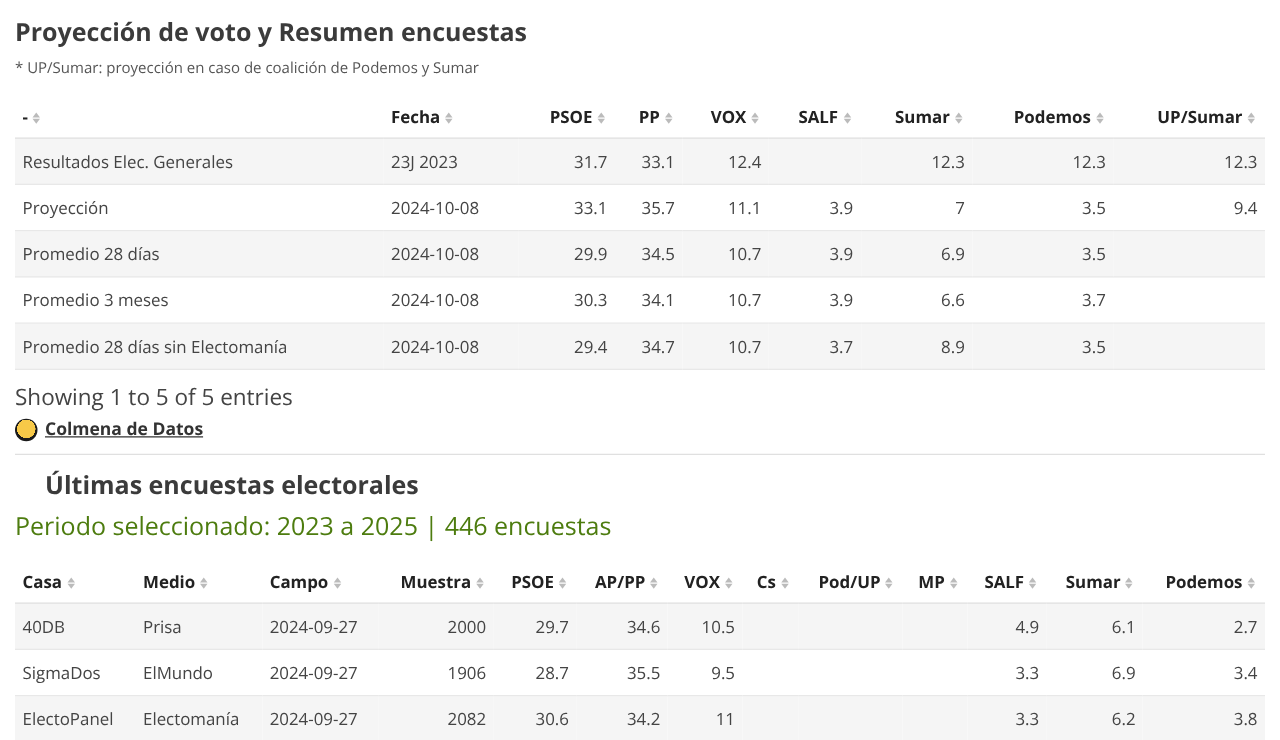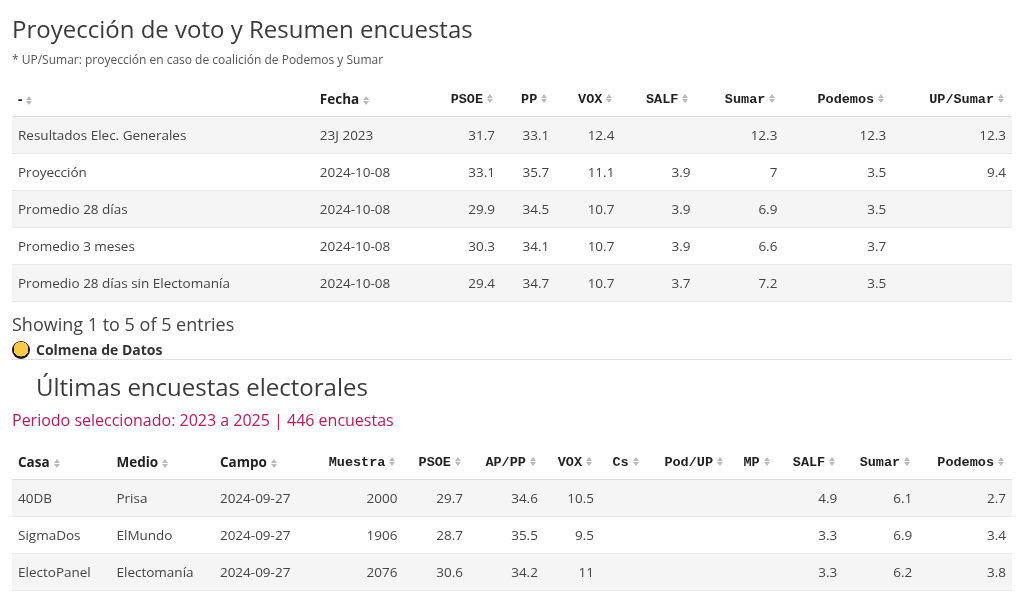--- a/index.html
+++ b/index.html
@@ -5,50 +5,50 @@
   * { box-sizing: border-box; }
   body {
     margin: 0;
     font-family: "Open Sans", "Segoe UI", Arial, sans-serif;
     color: #333;
     background: #fff;
     padding: 8px 12px;
     font-size: 13px;
   }
   h2 {
-    font-weight: 400;
+    font-weight: 700;
     color: #3b3b3b;
     margin: 4px 0 6px 0;
-    font-size: 24px;
+    font-size: 20px;
   }
   .note {
     font-size: 12px;
     color: #555;
     margin-bottom: 14px;
   }
   .period {
-    font-size: 16px;
-    color: #be185d;
+    font-size: 20px;
+    color: #4d7c0f;
     margin: 6px 0 14px 0;
   }
   table {
     width: 100%;
     border-collapse: collapse;
     font-size: 13.5px;
   }
   thead th {
     text-align: left;
     font-weight: 700;
     color: #222;
     padding: 8px 6px;
     border-bottom: 1px solid #ddd;
     white-space: nowrap;
     position: relative;
   }
-  thead th.num { text-align: right; font-family: Liberation Mono, monospace; }
+  thead th.num { text-align: right; }
   tbody td {
     padding: 9px 6px;
     border-bottom: 1px solid #e8e8e8;
     color: #444;
   }
   tbody td.num { text-align: right; }
   tbody tr:nth-child(odd) { background: #f5f5f5; }
   tbody tr:nth-child(even) { background: #ffffff; }
   .sort-icon {
     display: inline-block;
@@ -79,21 +79,23 @@
     margin: 10px 0 4px 0;
   }
   .attrib {
     display: flex;
     align-items: center;
     gap: 6px;
     font-size: 14px;
     font-weight: 700;
     color: #333;
     margin-bottom: 10px;
+    padding-bottom: 10px;
     border-bottom: 1px solid #e0e0e0;
+    text-decoration: underline;
   }
   .bee-badge {
     width: 18px; height: 18px;
     border-radius: 50%;
     background: radial-gradient(circle at 50% 45%, #f7c948 55%, #1a1a1a 56%);
     flex: 0 0 auto;
   }
   .section2-top { margin-top: 8px; margin-left: 24px; }
 </style>
 </head>
@@ -161,21 +163,21 @@
         <td class="num">3.7</td>
         <td class="num"></td>
       </tr>
       <tr>
         <td>Promedio 28 días sin Electomanía</td>
         <td>2024-10-08</td>
         <td class="num">29.4</td>
         <td class="num">34.7</td>
         <td class="num">10.7</td>
         <td class="num">3.7</td>
-        <td class="num">7.2</td>
+        <td class="num">8.9</td>
         <td class="num">3.5</td>
         <td class="num"></td>
       </tr>
     </tbody>
 </table>
 
 <div class="showing">Showing 1 to 5 of 5 entries</div>
 <div class="attrib">
   <span class="bee-badge"></span>
   <span>Colmena de Datos</span>
@@ -230,21 +232,21 @@
         <td class="num"></td>
         <td class="num"></td>
         <td class="num">3.3</td>
         <td class="num">6.9</td>
         <td class="num">3.4</td>
       </tr>
       <tr>
         <td>ElectoPanel</td>
         <td>Electomanía</td>
         <td>2024-09-27</td>
-        <td class="num">2076</td>
+        <td class="num">2082</td>
         <td class="num">30.6</td>
         <td class="num">34.2</td>
         <td class="num">11</td>
         <td class="num"></td>
         <td class="num"></td>
         <td class="num"></td>
         <td class="num">3.3</td>
         <td class="num">6.2</td>
         <td class="num">3.8</td>
       </tr>

